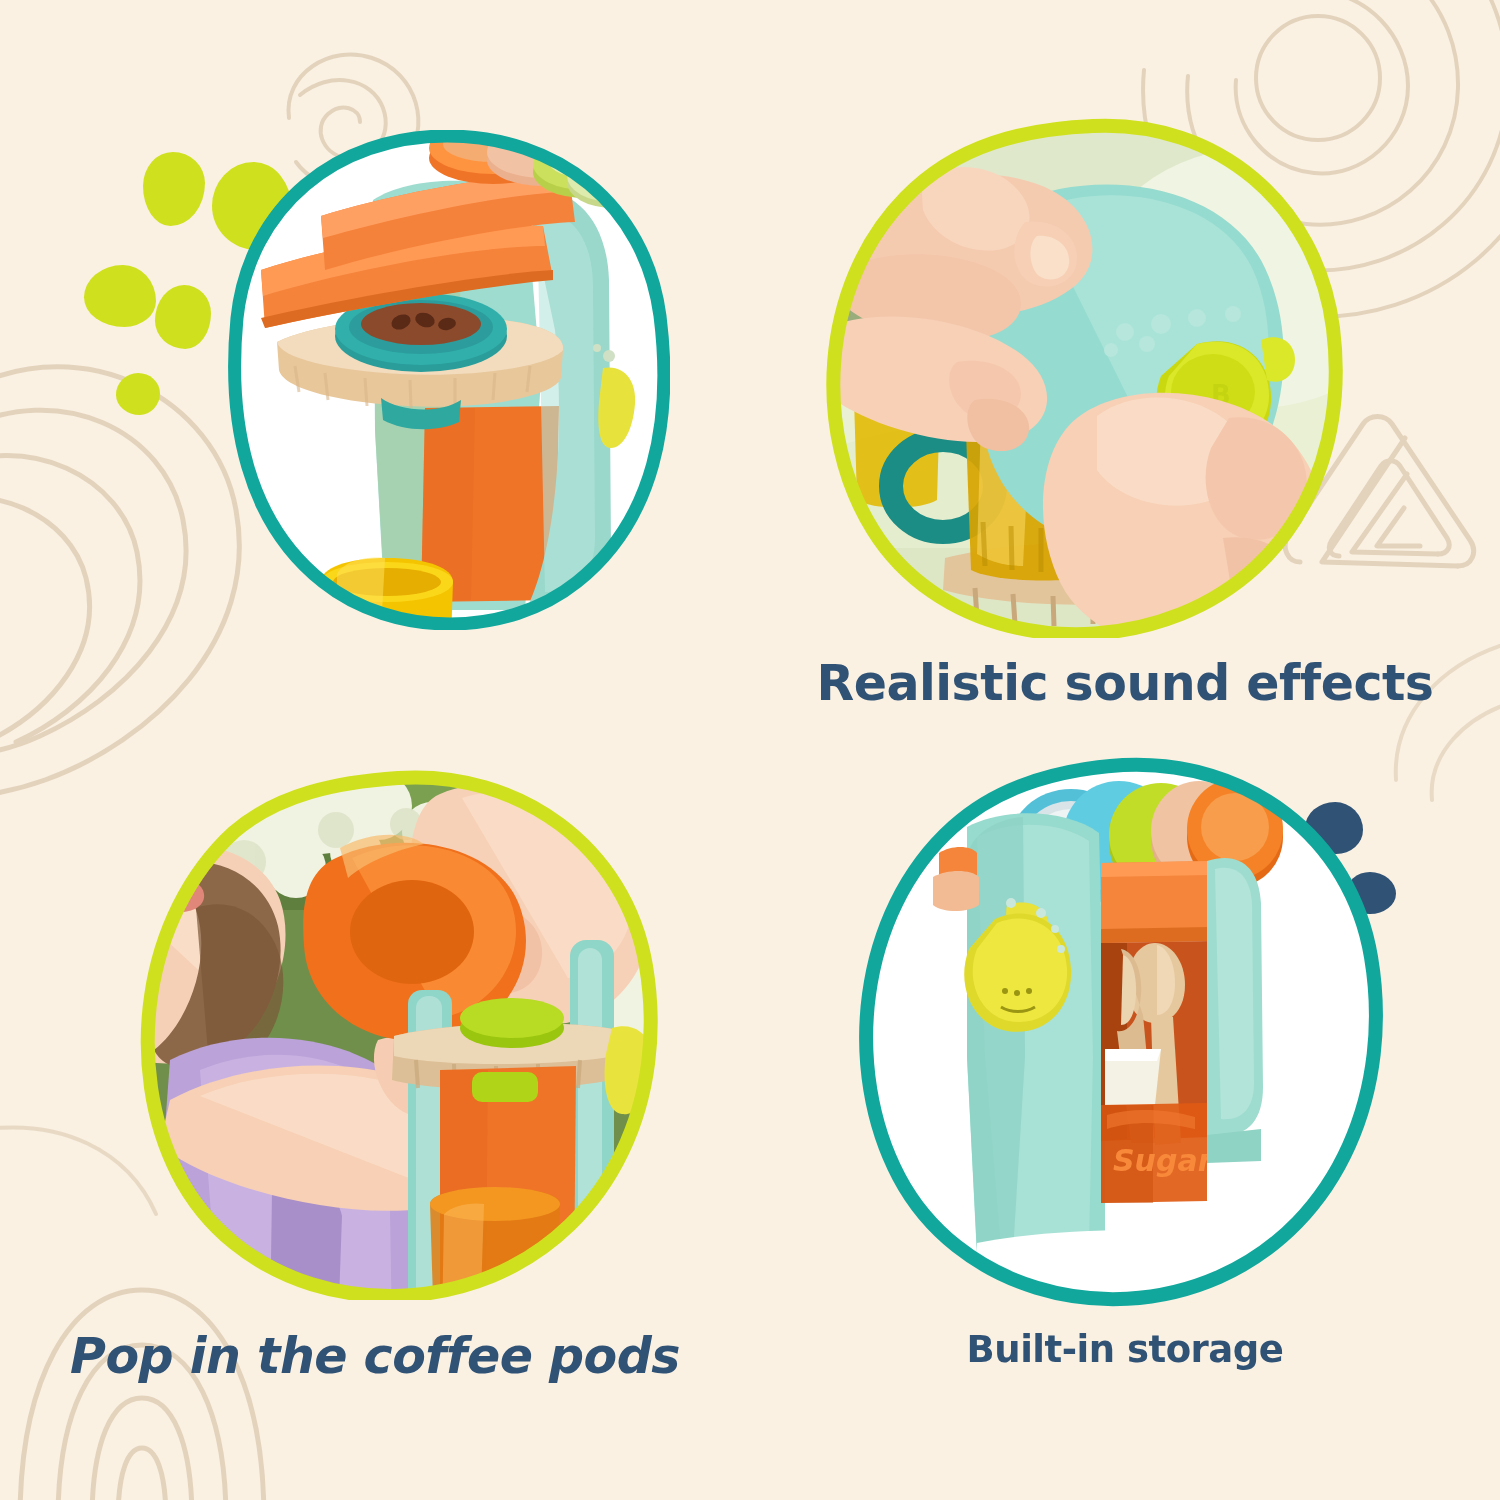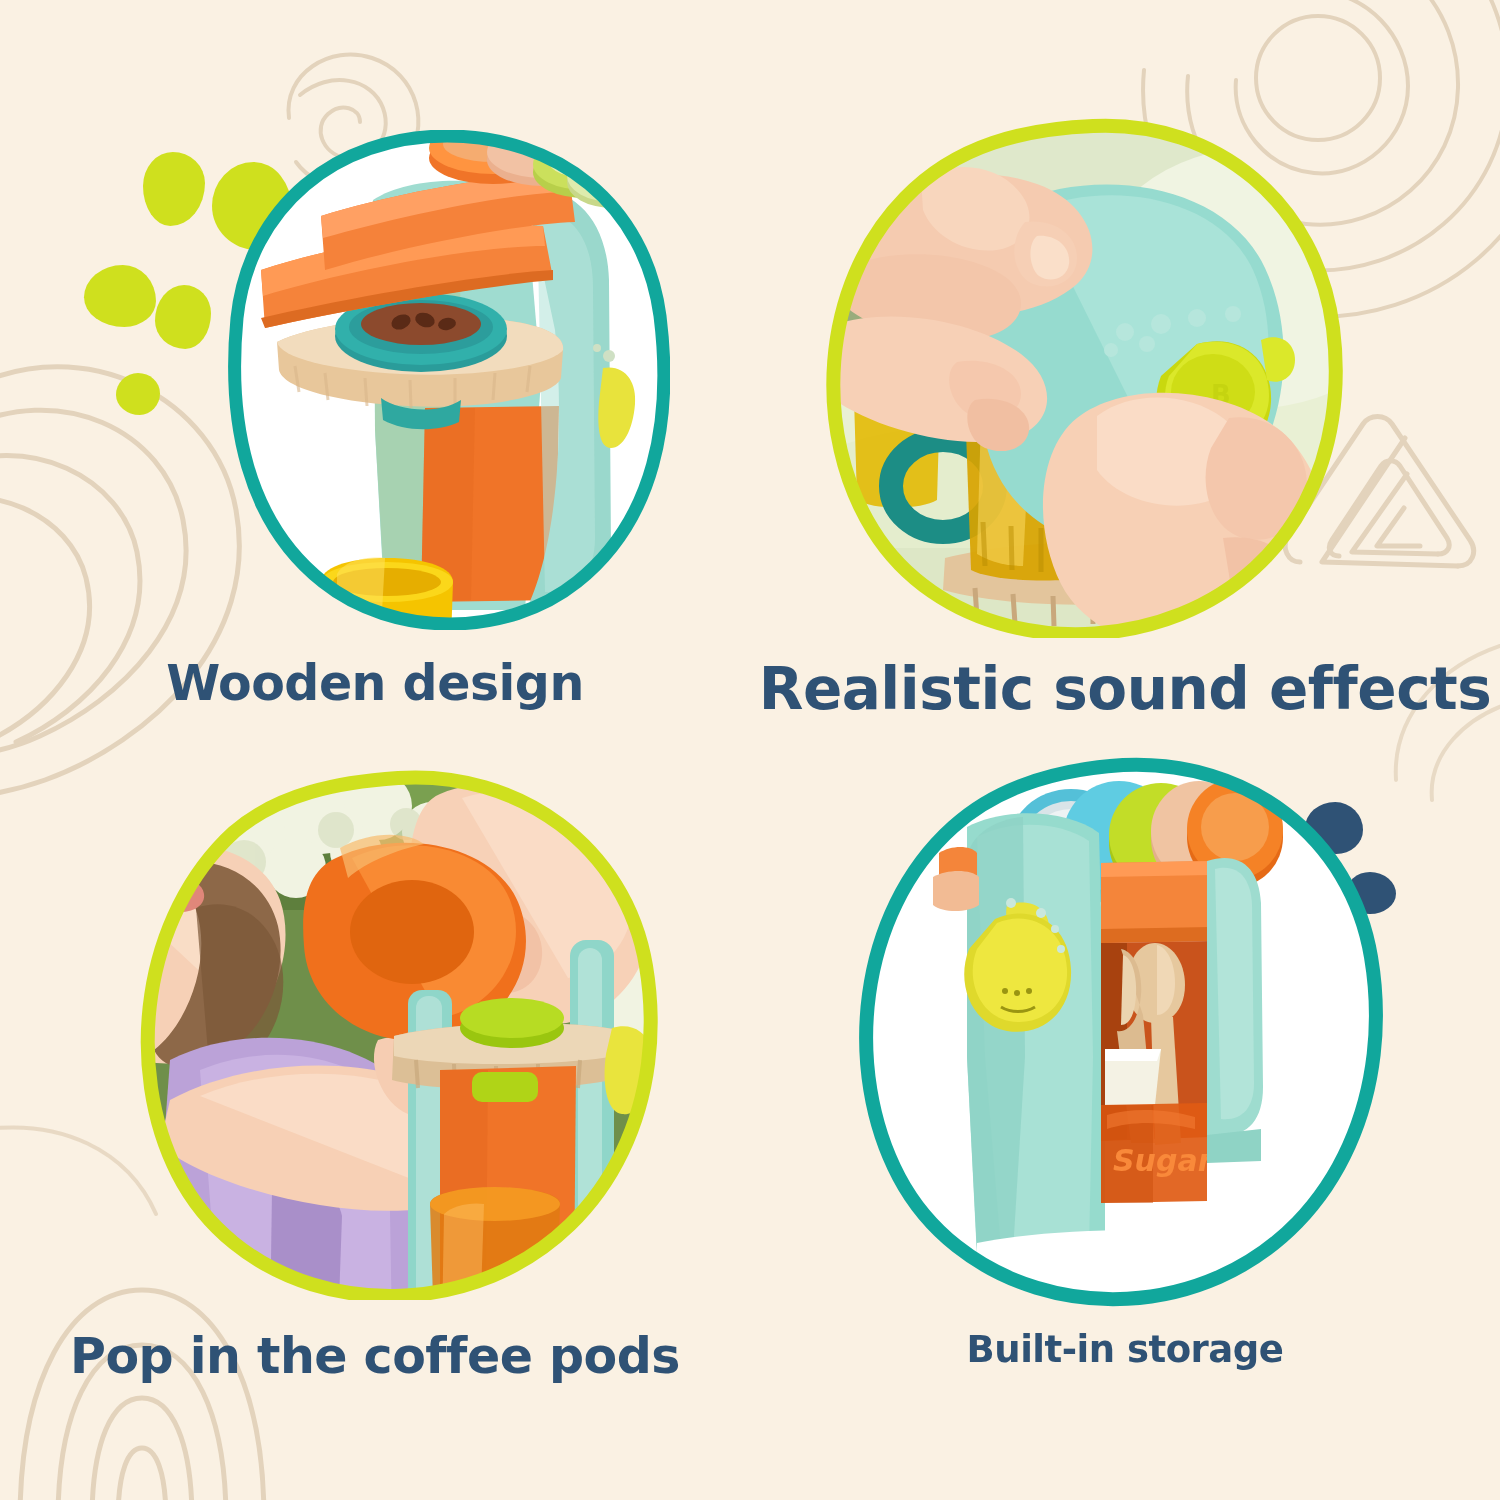--- a/index.html
+++ b/index.html
@@ -12,21 +12,21 @@
   #stage{position:absolute;inset:0;width:1500px;height:1500px;}
 
   
   .bg-art{position:absolute;inset:0;width:1500px;height:1500px;pointer-events:none;}
 
   
   .grid{position:absolute;inset:0;width:1500px;height:1500px;}
   .cell{position:absolute;width:750px;height:750px;}
   .cell.tl{left:0;top:0;}
   .cell.tr{left:750px;top:0;}
-  .cell.bl{left:0;top:750px;}
+  .cell.bl{left:0;top:750px;font-style:italic;}
   .cell.br{left:750px;top:750px;}
 
   
   .blob-wrap{position:absolute;left:50%;transform:translateX(-50%);}
 
   
   .caption{
     position:absolute;left:0;width:750px;text-align:center;
     color:#2f5275;
     font-family:"DejaVu Sans", sans-serif;
@@ -184,23 +184,20 @@
             <path d="M96 452 C 96 438, 122 428, 162 428 C 202 428, 228 438, 228 452 L 226 510 L 100 510 Z" fill="#f5c400"></path>
             <ellipse cx="162" cy="452" rx="66" ry="20" fill="#fbd71a"></ellipse>
             <ellipse cx="162" cy="452" rx="54" ry="14" fill="#e6ae00"></ellipse>
             <path d="M112 444 C 118 432, 140 426, 160 428 L 156 500 L 112 500 Z" fill="#ffe25c" opacity="0.55"></path>
           </g>
 
           <path d="M222 6 C 332 6, 420 74, 435 186 C 448 290, 430 390, 352 452 C 282 508, 168 508, 98 452 C 22 392, 2 292, 12 188 C 24 76, 112 6, 222 6 Z" fill="none" stroke="#11a79c" stroke-width="13"></path>
         </svg>
       </div>
 
-      <div class="caption" style="top:655px;font-size:49px;">
-        <span>Wooden design</span>
-      </div>
     </div>
 
     <div class="cell tr">
 
       <div class="blob-wrap" style="left:75px;top:118px;width:520px;height:520px;transform:none;">
         <svg viewBox="0 0 520 520" width="520" height="520" xmlns="http://www.w3.org/2000/svg">
           <defs>
             <clipPath id="blobTR">
               <path d="M268 8 C 392 2, 492 86, 508 210 C 524 336, 470 450, 356 496 C 246 540, 110 512, 48 412 C -12 316, -6 168, 80 80 C 132 26, 200 11, 268 8 Z"></path>
             </clipPath>
@@ -261,21 +258,21 @@
             <path d="M252 300 C 300 262, 398 268, 452 310 C 514 358, 520 470, 452 512 C 380 556, 268 530, 236 466 C 208 410, 212 332, 252 300 Z" fill="#f7d0b5"></path>
             <path d="M272 298 C 306 272, 364 274, 398 300 C 430 324, 428 362, 396 378 C 356 398, 296 386, 272 352 Z" fill="#fadcc6"></path>
             <path d="M404 300 C 446 294, 482 324, 482 368 C 482 406, 452 428, 418 420 C 386 412, 372 366, 386 330 Z" fill="#f4c7ac"></path>
             <path d="M398 420 C 444 414, 482 442, 482 484 C 482 518, 450 538, 416 530" fill="#f2c2a6"></path>
           </g>
 
           <path d="M268 8 C 392 2, 492 86, 508 210 C 524 336, 470 450, 356 496 C 246 540, 110 512, 48 412 C -12 316, -6 168, 80 80 C 132 26, 200 11, 268 8 Z" fill="none" stroke="#cfe01e" stroke-width="14"></path>
         </svg>
       </div>
 
-      <div class="caption" style="top:655px;font-size:58px;">
+      <div class="caption" style="top:655px;font-size:49px;">
         <span>Realistic sound effects</span>
       </div>
     </div>
 
     <div class="cell bl">
 
       <div class="blob-wrap" style="left:140px;top:20px;width:520px;height:530px;transform:none;">
         <svg viewBox="0 0 520 530" width="520" height="530" xmlns="http://www.w3.org/2000/svg">
           <defs>
             <clipPath id="blobBL">

